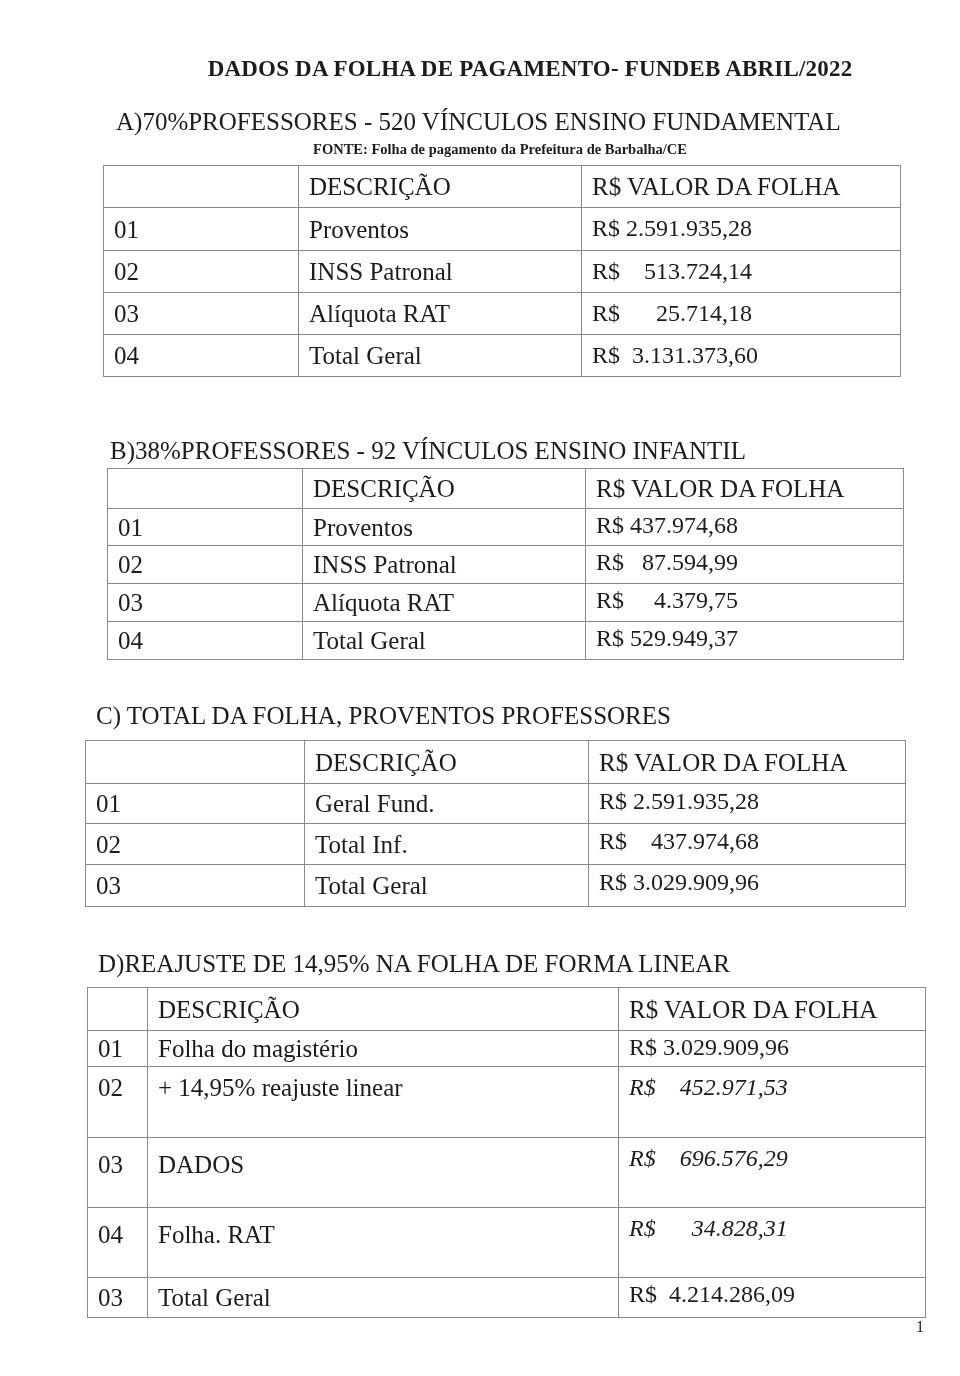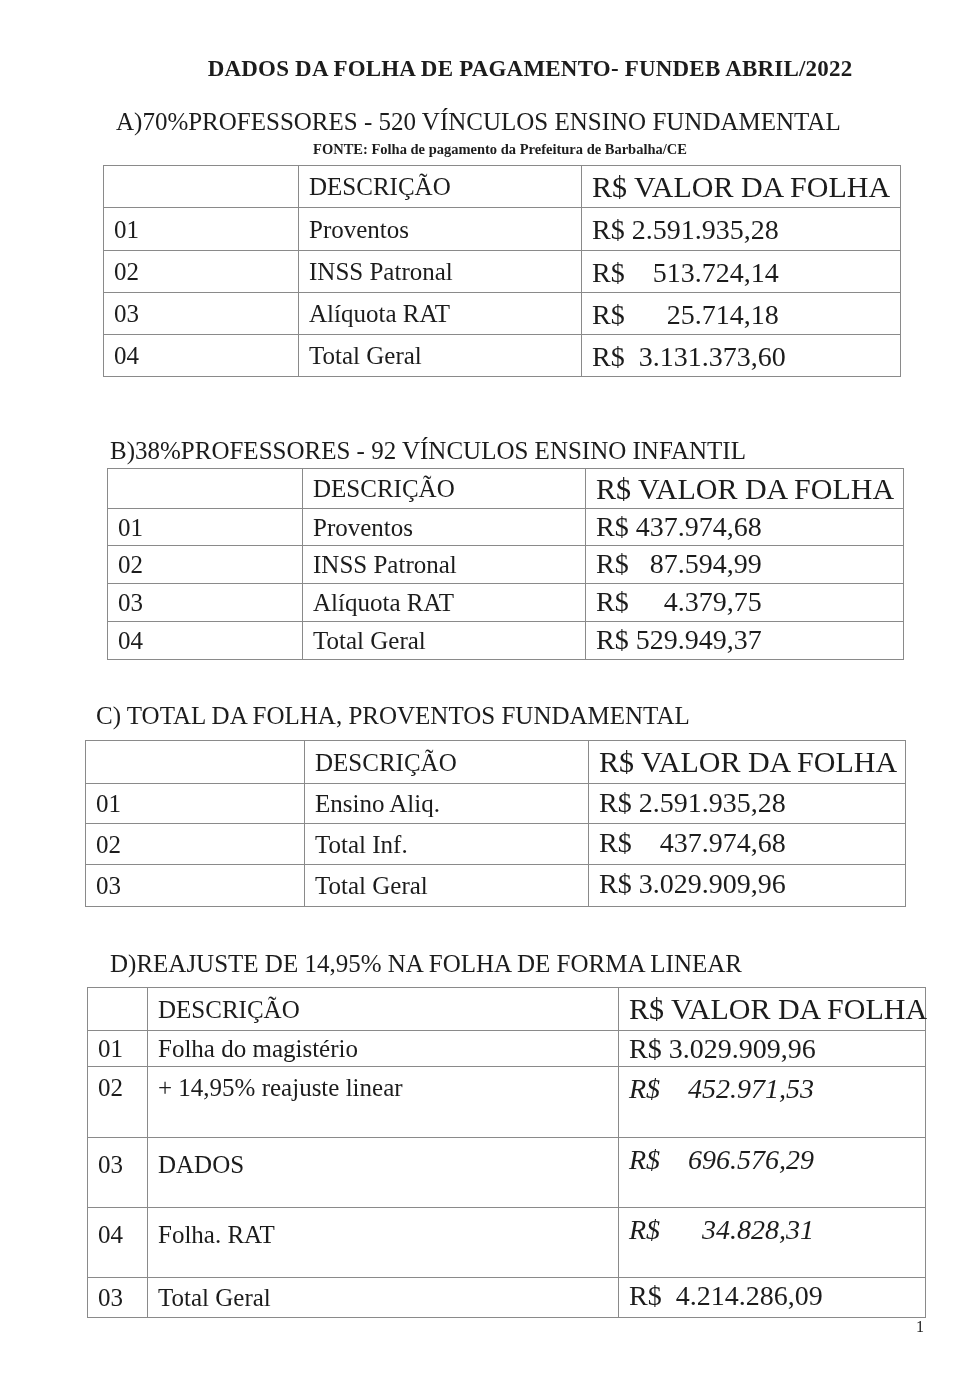--- a/index.html
+++ b/index.html
@@ -40,29 +40,29 @@
       table-layout: fixed;
     }
     table.grid td {
       border: 1px solid #8a8a8a;
       padding: 0 0 0 10px;
       vertical-align: middle;
       white-space: nowrap;
       line-height: 1;
     }
     table.grid td.val {
-      font-size: 28px;
+      font-size: 24px;
       vertical-align: top;
       padding-top: 8px;
     }
     table.grid tr.head td {
       vertical-align: middle;
     }
     table.grid tr.head td.val {
-      font-size: 30px;
+      font-size: 25px;
       padding-top: 0;
       vertical-align: middle;
     }
     
     #table-d td.num { padding-left: 10px; }
     #table-d tr.tall td { vertical-align: top; padding-top: 8px; }
     #table-d tr.tall td.val { padding-top: 8px; font-style: italic; }
     .page-number {
       right: 36px; top: 1318px;
       font-size: 16px;
@@ -141,53 +141,53 @@
     <td class="val" style="white-space:pre;padding-top:4px">R$     4.379,75</td>
   </tr>
   <tr style="height:38px">
     <td>04</td>
     <td>Total Geral</td>
     <td class="val" style="white-space:pre;padding-top:4px">R$ 529.949,37</td>
   </tr>
 </tbody>
   </table>
 
-<div class="abs section-title" style="left:96px; top:702px;">C) TOTAL DA FOLHA, PROVENTOS FUNDAMENTAL</div>
+<div class="abs section-title" style="left:96px; top:702px;">C) TOTAL DA FOLHA, PROVENTOS PROFESSORES</div>
 
 <table class="grid" id="table-c" style="left:85px; top:740px; width:820px;">
   <colgroup>
       <col style="width:219px">
       <col style="width:284px">
       <col style="width:317px">
     </colgroup>
   <tbody>
       <tr class="head" style="height:43px">
     <td></td>
     <td>DESCRIÇÃO</td>
     <td class="val">R$ VALOR DA FOLHA</td>
   </tr>
   <tr style="height:40px">
     <td>01</td>
-    <td>Ensino Aliq.</td>
+    <td>Geral Fund.</td>
     <td class="val" style="white-space:pre;padding-top:5px">R$ 2.591.935,28</td>
   </tr>
   <tr style="height:41px">
     <td>02</td>
     <td>Total Inf.</td>
     <td class="val" style="white-space:pre;padding-top:5px">R$    437.974,68</td>
   </tr>
   <tr style="height:42px">
     <td>03</td>
     <td>Total Geral</td>
     <td class="val" style="white-space:pre;padding-top:5px">R$ 3.029.909,96</td>
   </tr>
 </tbody>
   </table>
 
-<div class="abs section-title" style="left:110px; top:950px;">D)REAJUSTE DE 14,95% NA FOLHA DE FORMA LINEAR</div>
+<div class="abs section-title" style="left:98px; top:950px;">D)REAJUSTE DE 14,95% NA FOLHA DE FORMA LINEAR</div>
 
 <table class="grid" id="table-d" style="left:87px; top:987px; width:838px;">
   <colgroup>
       <col style="width:60px">
       <col style="width:471px">
       <col style="width:307px">
     </colgroup>
   <tbody>
       <tr class="head" style="height:43px">
     <td></td>

